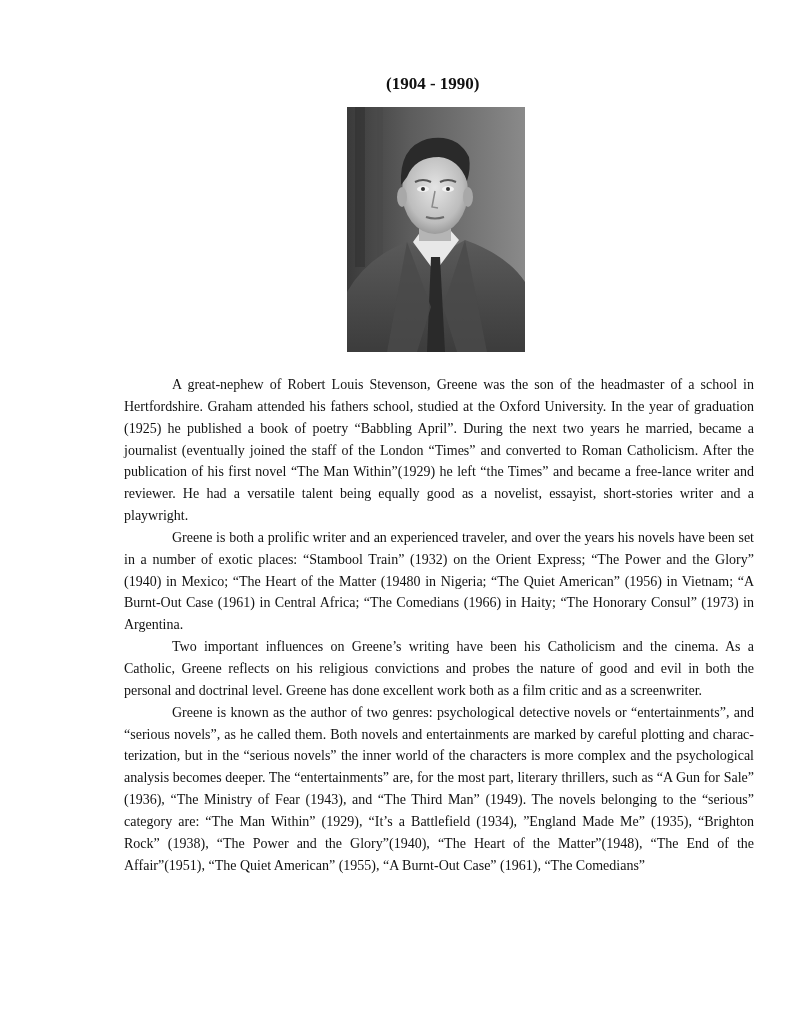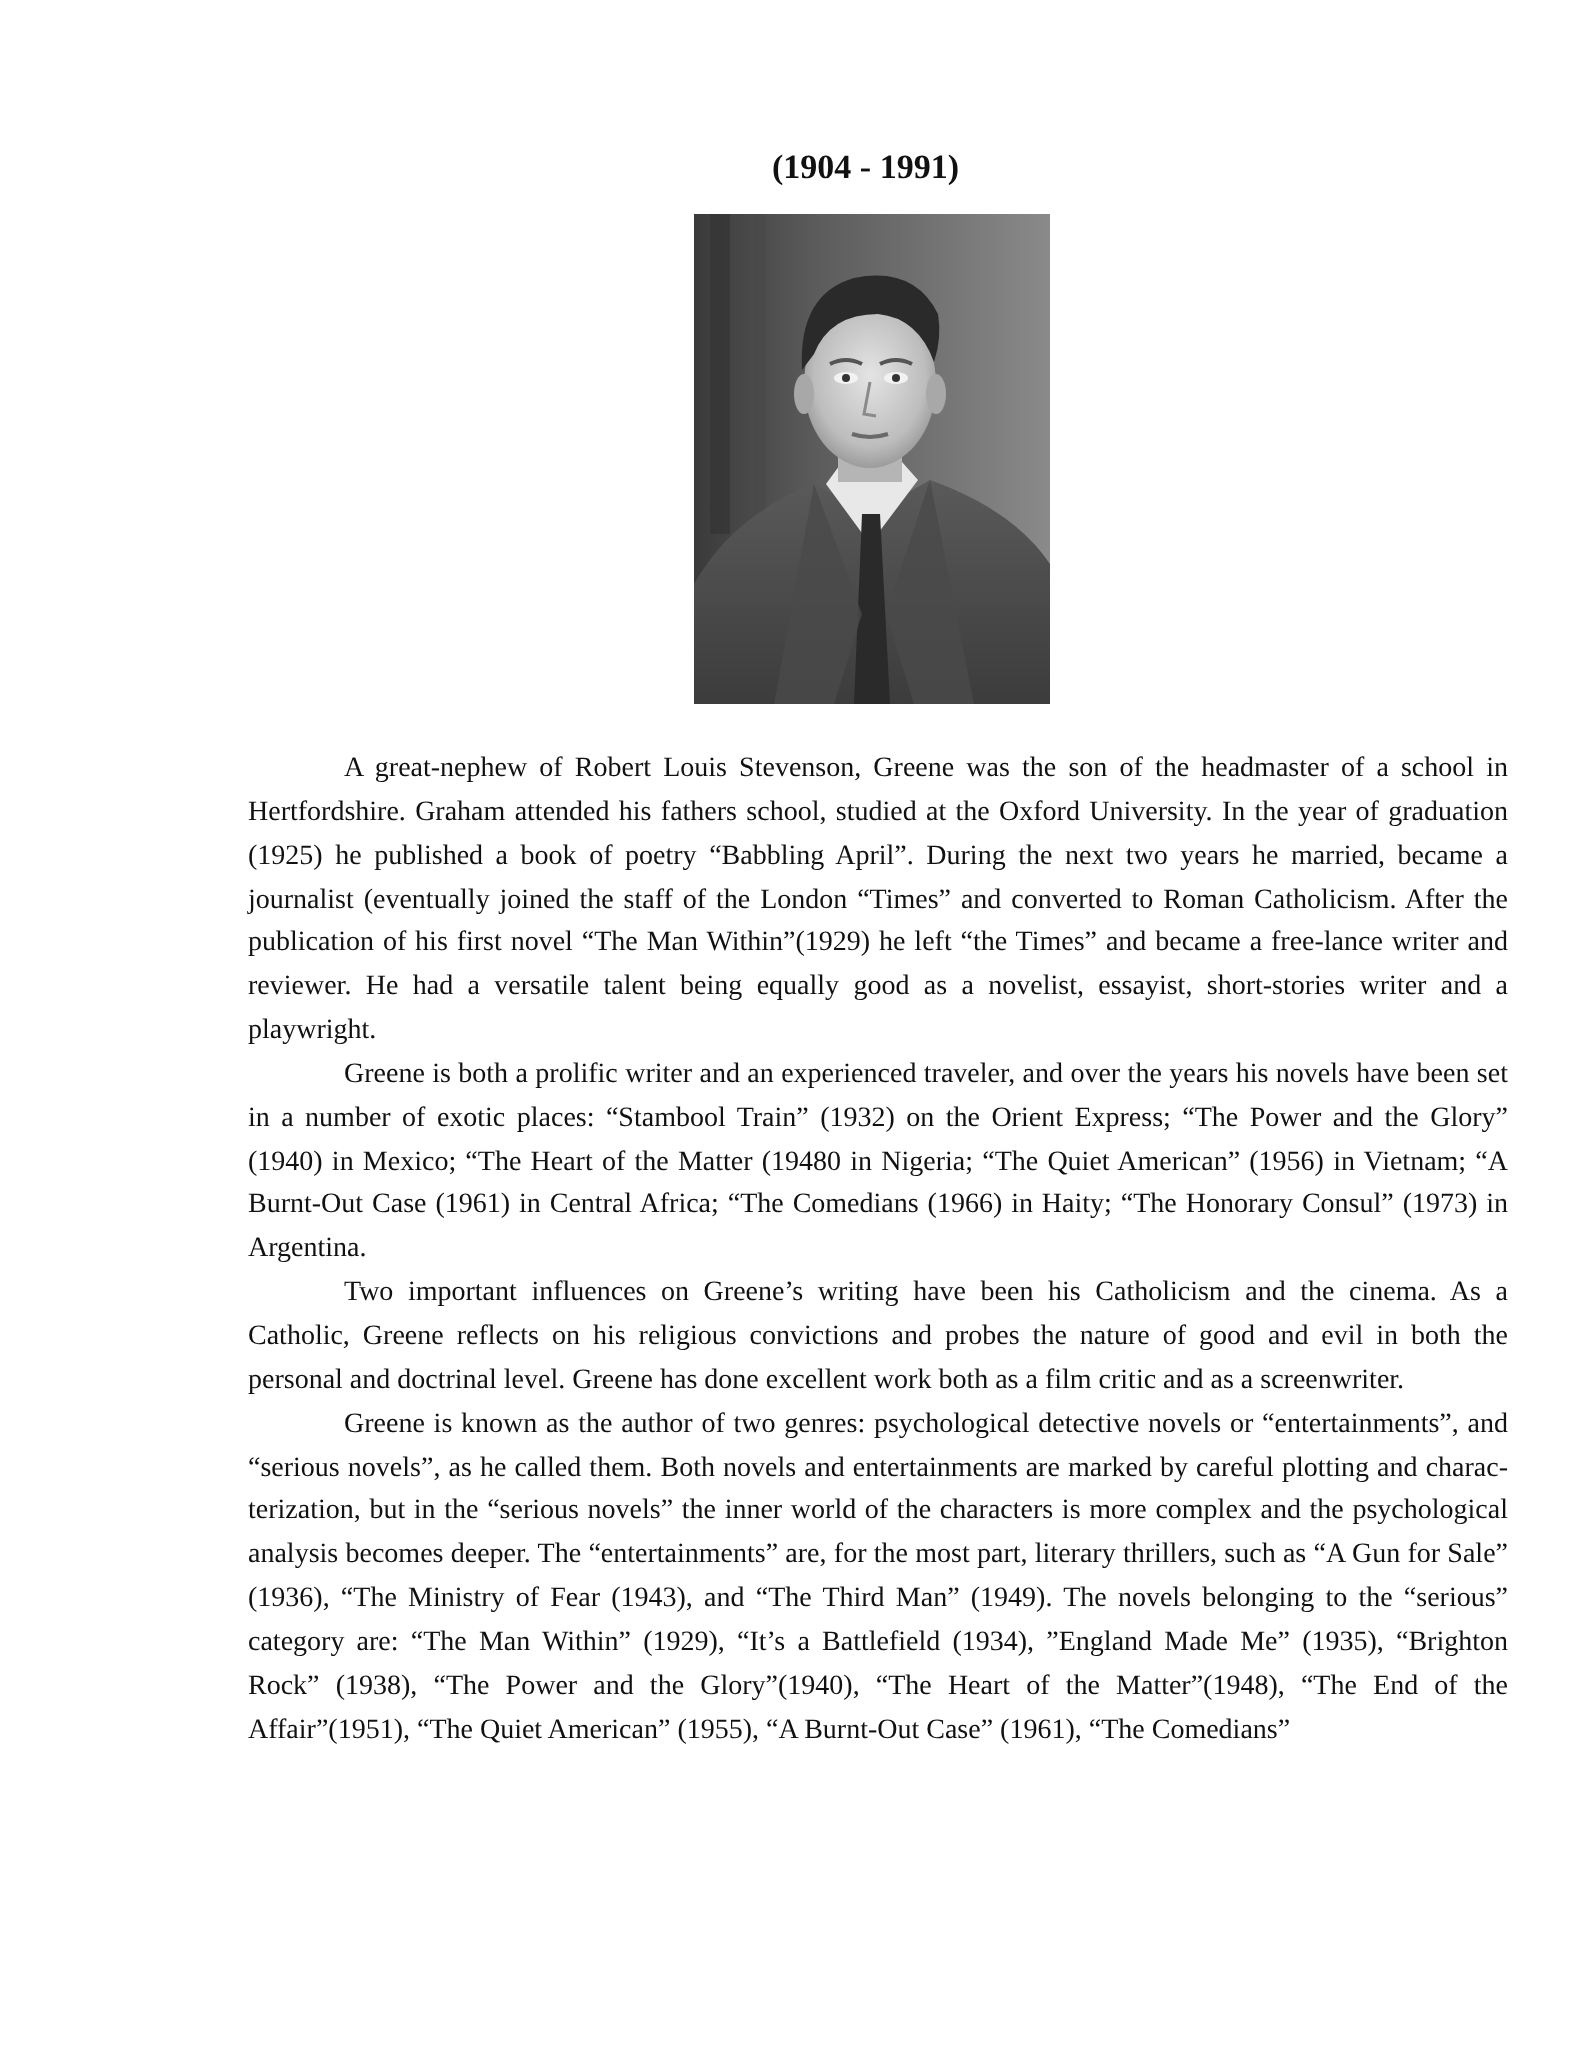--- a/index.html
+++ b/index.html
@@ -51,21 +51,21 @@
   .body-text p {
     margin: 0;
     text-indent: 48px;
   }
 </style>
 </head>
 <body>
 
 <div class="page">
 
-  <div class="dates-inner">(1904 - 1991)</div>
+  <div class="dates-inner">(1904 - 1990)</div>
 
   <div class="portrait" title="Black-and-white portrait photograph of Graham Greene in suit and tie">
     <svg width="178" height="245" viewBox="0 0 178 245" xmlns="http://www.w3.org/2000/svg">
       <defs>
         <linearGradient id="bg" x1="0" y1="0" x2="1" y2="0">
           <stop offset="0" stop-color="#3a3a3a"></stop>
           <stop offset="0.35" stop-color="#5c5c5c"></stop>
           <stop offset="1" stop-color="#8a8a8a"></stop>
         </linearGradient>
         <radialGradient id="face" cx="0.5" cy="0.45" r="0.6">

